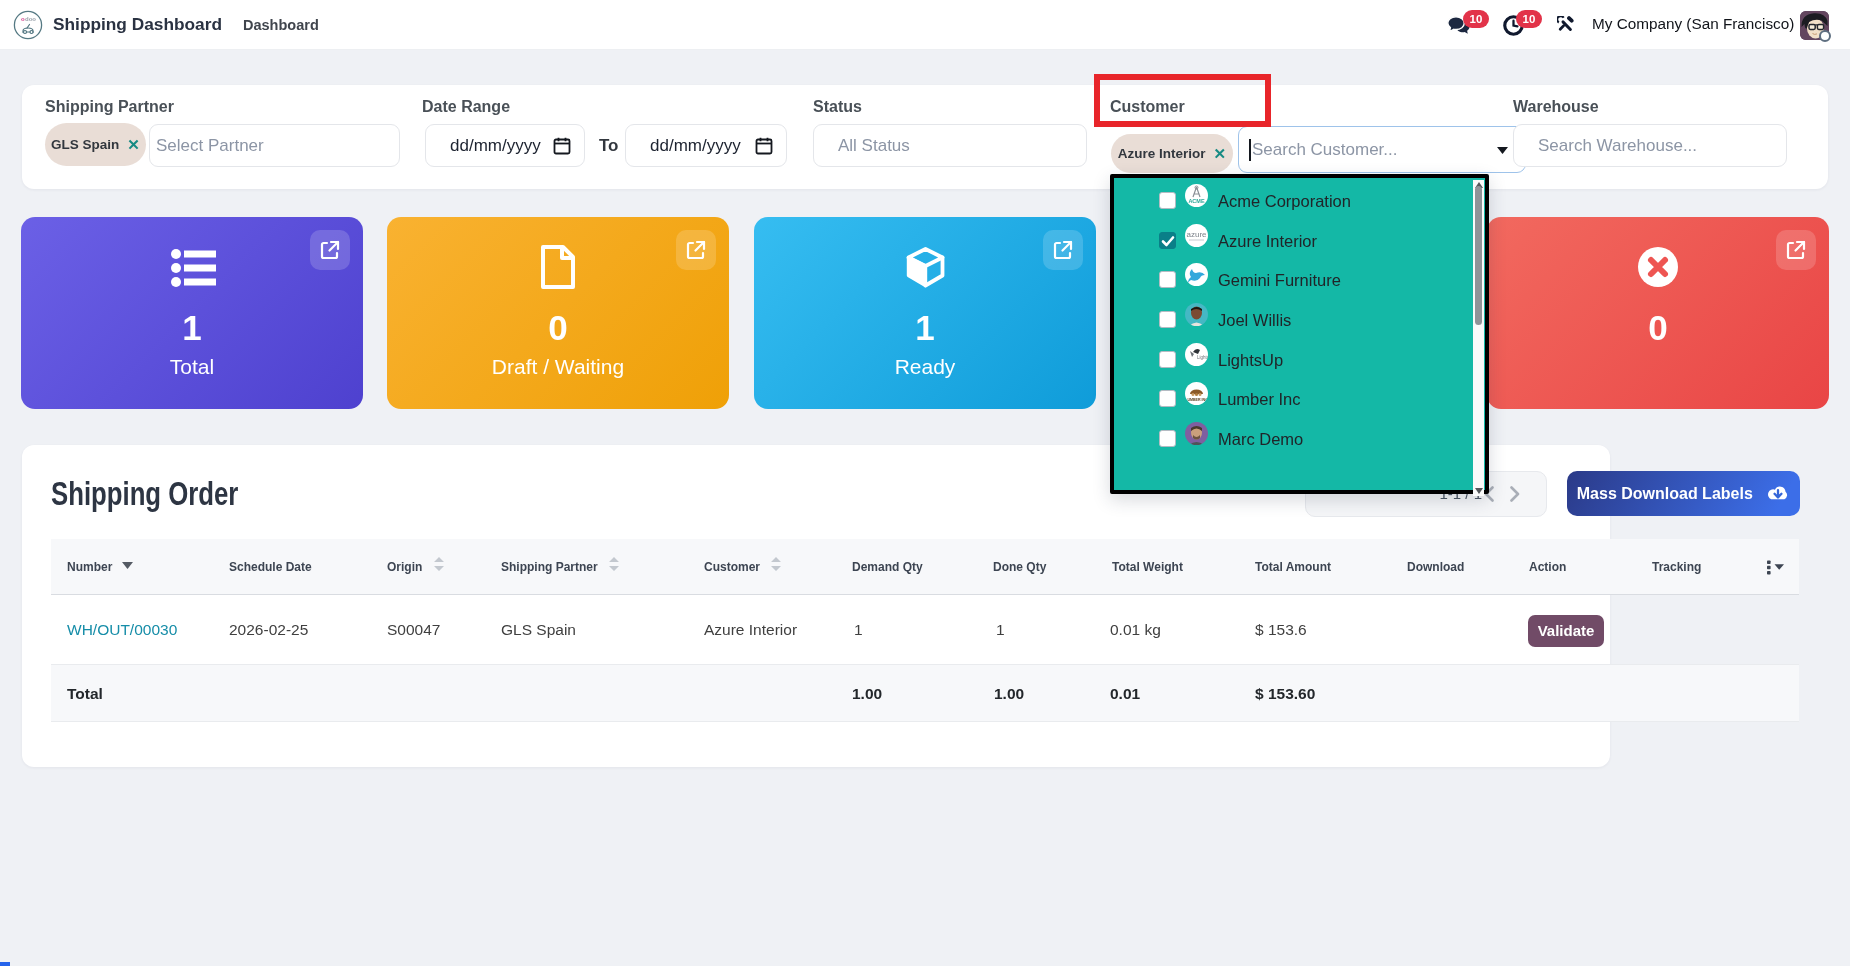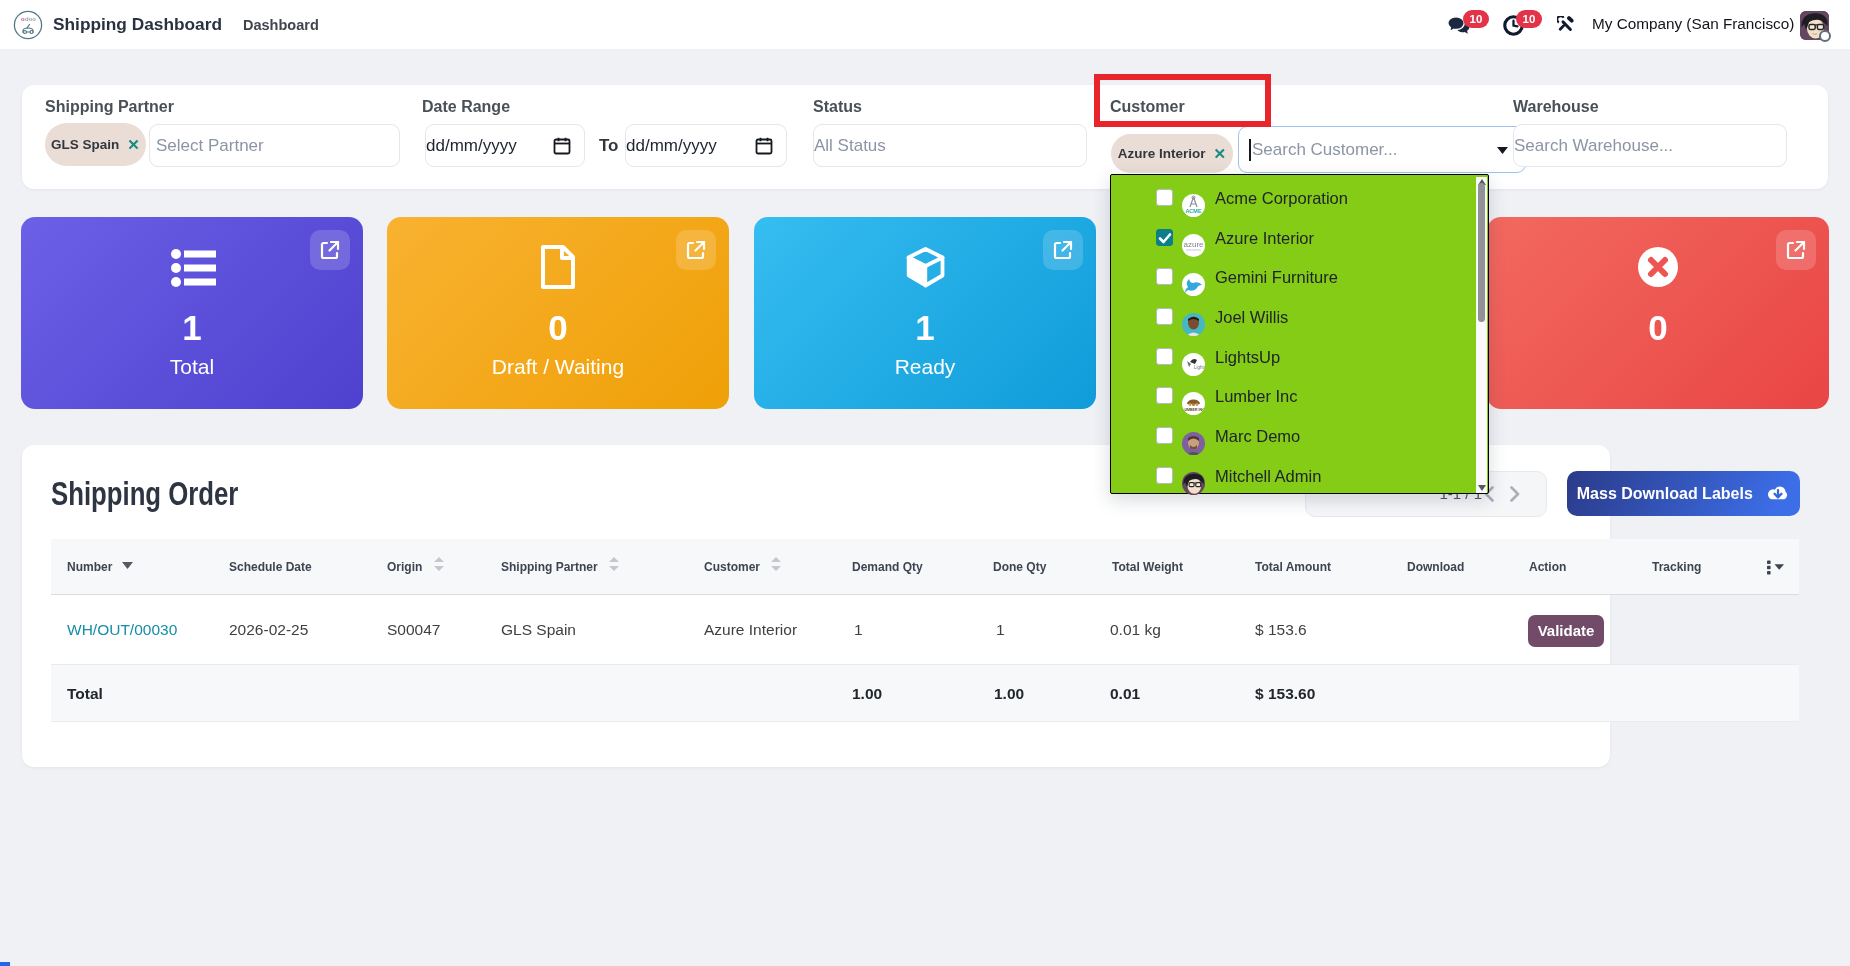--- a/index.html
+++ b/index.html
@@ -2,33 +2,33 @@
 <html><head>
 <meta charset="utf-8">
 <style>
 * { margin:0; padding:0; box-sizing:border-box; }
 html,body { width:1850px; height:966px; }
 body { position:relative; overflow:hidden; background:#eff1f5; font-family:"Liberation Sans", sans-serif; }
 .abs { position:absolute; }
 .nav { position:absolute; left:0; top:0; width:1850px; height:50px; background:#ffffff; border-bottom:1px solid #edeff2; z-index:5; }
 .card { position:absolute; background:#fff; border-radius:12px; box-shadow:0 1px 3px rgba(30,40,60,.06); }
 .flabel { position:absolute; top:98px; font-size:16px; font-weight:bold; color:#495057; }
-.finput { position:absolute; top:124px; height:43px; background:#fff; border:1px solid #e4e6ea; border-radius:9px; font-size:17px; color:#8c95a5; line-height:41px; padding-left:0; }
+.finput { position:absolute; top:124px; height:43px; background:#fff; border:1px solid #e4e6ea; border-radius:9px; font-size:17px; color:#8c95a5; line-height:41px; padding-left:24px; }
 .tag { position:absolute; white-space:nowrap; background:#e9ddd6; border-radius:22px; font-size:13.5px; font-weight:bold; color:#32373e; display:flex; align-items:center; justify-content:center; }
 .tag .x { color:#168a83; font-weight:bold; margin-left:8px; font-size:15px; }
 .scard { position:absolute; top:217px; width:342px; height:192px; border-radius:14px; color:#fff; }
 .scard .num { position:absolute; top:91px; left:0; width:100%; text-align:center; font-size:35px; font-weight:bold; }
 .scard .lbl { position:absolute; top:138px; left:0; width:100%; text-align:center; font-size:21px; }
 .scard .ext { position:absolute; top:13px; right:13px; width:40px; height:40px; border-radius:10px; background:rgba(255,255,255,.17); }
 .hcell { position:absolute; font-size:12px; font-weight:bold; color:#3d4552; top:0; line-height:56px; white-space:nowrap; }
 .rcell { position:absolute; font-size:15.5px; color:#404040; top:0; line-height:70px; white-space:nowrap; }
 .tcell { position:absolute; font-size:15.5px; color:#23272b; font-weight:bold; top:0; line-height:57px; white-space:nowrap; }
 .ditem { position:absolute; left:0; width:100%; height:40px; }
 .ditem .cb { position:absolute; left:45px; top:11px; width:17px; height:17px; border:1px solid #b4bbc3; border-radius:3px; background:#fff; }
-.ditem .av { position:absolute; left:71px; top:16px; width:23px; height:23px; border-radius:50%; overflow:hidden;text-align:center; }
+.ditem .av { position:absolute; left:71px; top:3px; width:23px; height:23px; border-radius:50%; overflow:hidden;text-align:center; }
 .ditem .nm { position:absolute; left:104px; top:0; line-height:40px; font-size:16.5px; color:#212529; }
 </style>
 </head>
 <body>
 
 <div class="nav">
   <svg class="abs" style="left:13px;top:10px;" width="30" height="30" viewBox="0 0 30 30">
     <circle cx="15" cy="15" r="13.6" fill="#fff" stroke="#557983" stroke-width="1.3"></circle>
     <text x="8" y="11" font-size="6" font-weight="bold" fill="#d5418c" font-family="Liberation Sans">o</text>
     <text x="12" y="11" font-size="6" font-weight="bold" fill="#9aa2ab" font-family="Liberation Sans">doo</text>
@@ -252,21 +252,21 @@
 
   <div class="abs" style="left:29px;top:220px;width:1748px;height:57px;background:#f7f8fa;border-bottom:1px solid #e9ebee;">
     <span class="tcell" style="left:16px;">Total</span>
     <span class="tcell" style="left:801px;">1.00</span>
     <span class="tcell" style="left:943px;">1.00</span>
     <span class="tcell" style="left:1059px;">0.01</span>
     <span class="tcell" style="left:1204px;">$ 153.60</span>
   </div>
 </div>
 
-<div class="abs" style="left:1110px;top:174px;width:379px;height:320px;background:#84cc16;border:1px solid #000000;border-radius:2px;box-shadow:0 6px 18px rgba(40,50,70,.18);z-index:40;">
+<div class="abs" style="left:1110px;top:174px;width:379px;height:320px;background:#14b8a6;border:4px solid #000000;border-radius:2px;box-shadow:0 6px 18px rgba(40,50,70,.18);z-index:40;">
   <div class="ditem" style="top:3px;">
     <span class="cb"></span>
     <span class="av"><svg width="23" height="23" viewBox="0 0 23 23">
           <rect width="23" height="23" fill="#fff"></rect>
           <path d="M11.5 3 L8 13 M11.5 3 L15 13 M9 10 h5" stroke="#8a8f96" stroke-width="1.2" fill="none"></path>
           <circle cx="11.5" cy="3.5" r="1.5" fill="none" stroke="#8a8f96" stroke-width="1"></circle>
           <text x="11.5" y="19" font-size="5.5" font-weight="bold" fill="#2ea89a" text-anchor="middle" font-family="Liberation Sans">ACME</text>
         </svg></span>
     <span class="nm">Acme Corporation</span>
   </div>
@@ -325,32 +325,20 @@
     <span class="cb"></span>
     <span class="av"><svg width="23" height="23" viewBox="0 0 23 23">
           <rect width="23" height="23" fill="#7f5fa0"></rect>
           <ellipse cx="11.5" cy="11" rx="5.5" ry="6.5" fill="#caa07c"></ellipse>
           <path d="M6 9 q5.5-5 11 0 v-3 q-5.5-4 -11 0z" fill="#4a3a2e"></path>
           <path d="M8 13 q3.5 4 7 0 l0 3 q-3.5 3 -7 0z" fill="#6d5440"></path>
           <path d="M4 23 q7.5-6 15 0z" fill="#4e5459"></path>
         </svg></span>
     <span class="nm">Marc Demo</span>
   </div>
-  <div class="ditem" style="top:281px;">
-    <span class="cb"></span>
-    <span class="av"><svg width="23" height="23" viewBox="0 0 29 29">
-          <rect x="0" y="0" width="29" height="29" fill="#63465f"></rect>
-          <ellipse cx="15.5" cy="17.5" rx="8.5" ry="10" fill="#f2dfc7"></ellipse>
-          <path d="M1.5 16 Q1 3.5 14 2.2 Q25 1.5 27.5 10 L27.5 15 L21.5 9.5 Q15 7.5 9 11 L6.5 18 Q4.5 17 4.5 13z" fill="#1c1c22"></path>
-          <rect x="9" y="13.4" width="6.2" height="5" rx="1.4" fill="#f6ecd9" stroke="#23262d" stroke-width="1.5"></rect>
-          <rect x="17.4" y="13.4" width="6.2" height="5" rx="1.4" fill="#f6ecd9" stroke="#23262d" stroke-width="1.5"></rect>
-          <path d="M15.2 13.9 h2.2" stroke="#23262d" stroke-width="1.3"></path>
-        </svg></span>
-    <span class="nm">Mitchell Admin</span>
-  </div>
 
   <div class="abs" style="right:1px;top:2px;width:11px;height:316px;background:#fafafa;">
     <svg class="abs" style="left:2px;top:2px;" width="8" height="6" viewBox="0 0 8 6">
         <path d="M0 6 h8 L4 0z" fill="#55585c"></path>
       </svg>
     <div class="abs" style="left:2px;top:6px;width:7px;height:139px;background:#8f9398;border-radius:4px;"></div>
     <svg class="abs" style="left:2px;bottom:2px;" width="8" height="6" viewBox="0 0 8 6">
         <path d="M0 0 h8 L4 6z" fill="#55585c"></path>
       </svg>
   </div>

